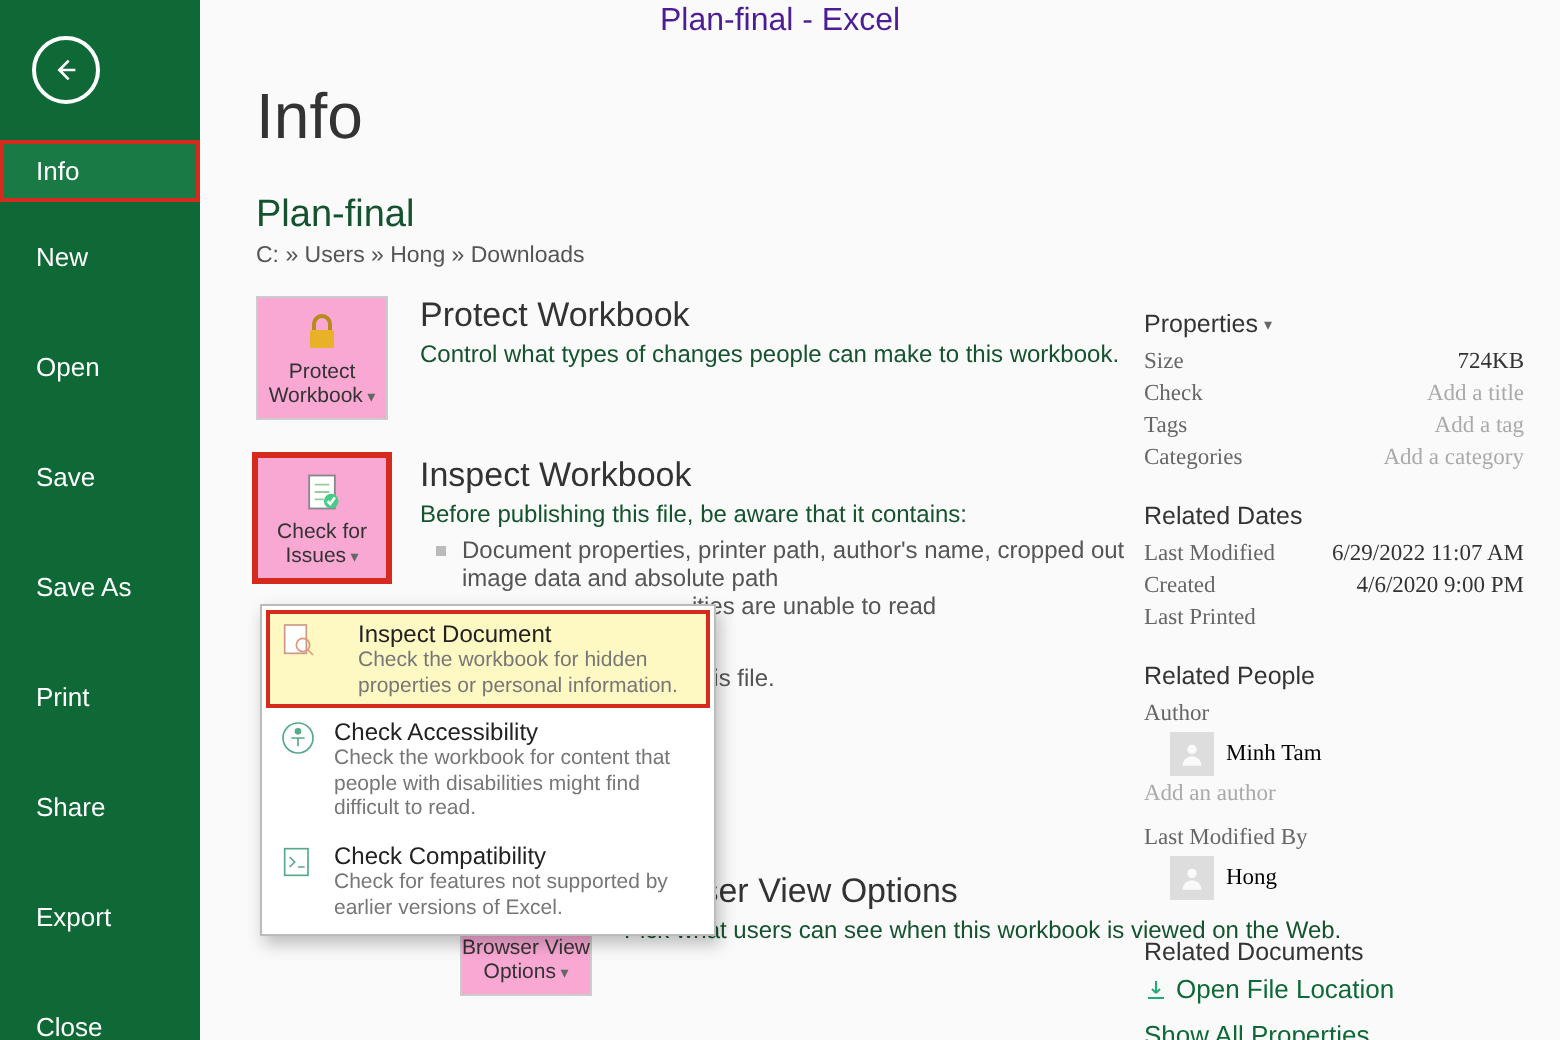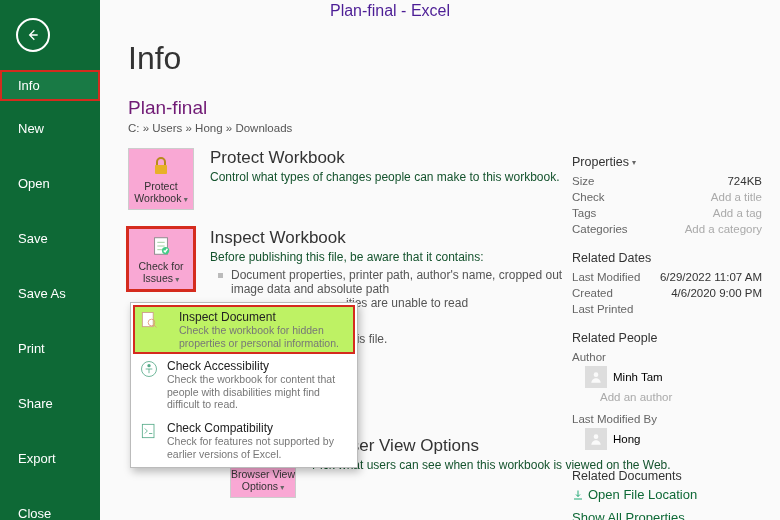--- a/index.html
+++ b/index.html
@@ -31,51 +31,51 @@
   .nav-item {
     padding: 20px 18px; font-size: 13px; cursor: pointer;
   }
   .nav-item.selected { border: 2px solid #d52b1e; padding: 6px 16px; background: #197a45;}
   .nav-sep { height: 1px; background: rgba(255,255,255,.3); margin: 8px 14px; }
   .main {
     position: absolute; left: 100px; right: 0; top: 0; bottom: 0;
     padding: 40px 0 0 28px; color: #333;
   }
   .h1 { font-size: 32px; font-weight: 300; color: #333; margin-bottom: 20px; }
-  .file-title { font-size: 19px; color: #701a75; margin-bottom: 3px; }
+  .file-title { font-size: 19px; color: #14532d; margin-bottom: 3px; }
   .breadcrumb { color: #555; font-size: 11.5px; margin-bottom: 14px; }
   .row { display: flex; align-items: flex-start; gap: 16px; margin-bottom: 18px; }
   .big-btn {
     width: 66px; height: 62px; border: 1px solid #ccc; background: #f9a8d4;
     display: flex; flex-direction: column; align-items: center; justify-content: center;
     font-size: 10.5px; text-align: center; cursor: pointer; line-height: 1.1; gap: 2px;
   }
   .big-btn .ico { width: 26px; height: 26px; display:flex; align-items:center; justify-content:center;}
   .hilite-red { outline: 3px solid #d52b1e; outline-offset: -1px; }
   .sec-h { font-size: 17px; color: #333; margin-bottom: 2px; }
   .sec-desc { font-size: 12px; color: #14532d; max-width: 370px; }
   .bullet-list { margin: 4px 0 0 8px; color:#555; font-size: 12px; max-width: 370px;}
   .bullet-list .bul { display: flex; gap: 8px; }
   .bullet-list .sq { width: 5px; height: 5px; background: #bbb; margin-top: 5px; flex-shrink:0;}
   .dropdown-panel {
     position: absolute; left: 130px; top: 302px; width: 228px;
     background: #fff; border: 1px solid #bbb; box-shadow: 2px 4px 8px rgba(0,0,0,.25);
     padding: 2px;
   }
   .dd-item { display: flex; gap: 8px; padding: 5px 6px; cursor: pointer; }
-  .dd-item.sel { outline: 2px solid #d52b1e; outline-offset: -2px; background: #bef264; gap: 20px;}
+  .dd-item.sel { outline: 2px solid #d52b1e; outline-offset: -2px; background: #fef9c3; gap: 20px;}
   .dd-icon { width: 20px; height: 20px; flex-shrink: 0; display:flex;align-items:center;justify-content:center;}
   .dd-title { font-size: 12px; color: #222; }
   .dd-sub { font-size: 10.5px; color: #777; line-height: 1.2; }
   .propcol {
     position: absolute; right: 18px; top: 155px; width: 190px; font-size: 12px;
   }
   .prop-h { font-size: 12.5px; color: #333; margin-bottom: 4px; display:flex; align-items:center; gap:3px;}
   .prop-section { margin-bottom: 14px; }
-  .prop-row { display: flex; justify-content: space-between; padding: 2px 0; font-size: 11.5px; }
+  .prop-row { display: flex; justify-content: space-between; padding: 2px 0; font-size: 11.5px; font-family: Liberation Serif, serif; }
   .prop-k { color: #666; }
   .prop-v { color: #333; }
   .prop-v.hint { color: #aaa; }
   .link { color: #0e6936; cursor: pointer; font-size: 13px; }
   .avatar {
     width: 22px; height: 22px; background: #ddd; display: inline-flex;
     align-items: center; justify-content: center; margin-right: 6px;
   }
   .avatar svg { width: 14px; height: 14px; fill: #fafafa; }
   .person-row { display: flex; align-items: center; padding: 3px 13px; }
@@ -260,21 +260,21 @@
       <div class="prop-k">Author</div>
       <div class="person-row">
         <span class="avatar">
             <svg viewBox="0 0 24 24">
               <circle cx="12" cy="8" r="4"></circle>
               <path d="M4 22c0-5 4-8 8-8s8 3 8 8z"></path>
             </svg>
           </span>
         <span>Minh Tam</span>
       </div>
-      <div class="prop-v hint" style="margin-left:28px;">Add an author</div>
+      <div class="prop-v hint" style="">Add an author</div>
     </div>
     <div class="prop-row" style="display:block;margin-top:6px;">
       <div class="prop-k">Last Modified By</div>
       <div class="person-row">
         <span class="avatar">
             <svg viewBox="0 0 24 24">
               <circle cx="12" cy="8" r="4"></circle>
               <path d="M4 22c0-5 4-8 8-8s8 3 8 8z"></path>
             </svg>
           </span>

